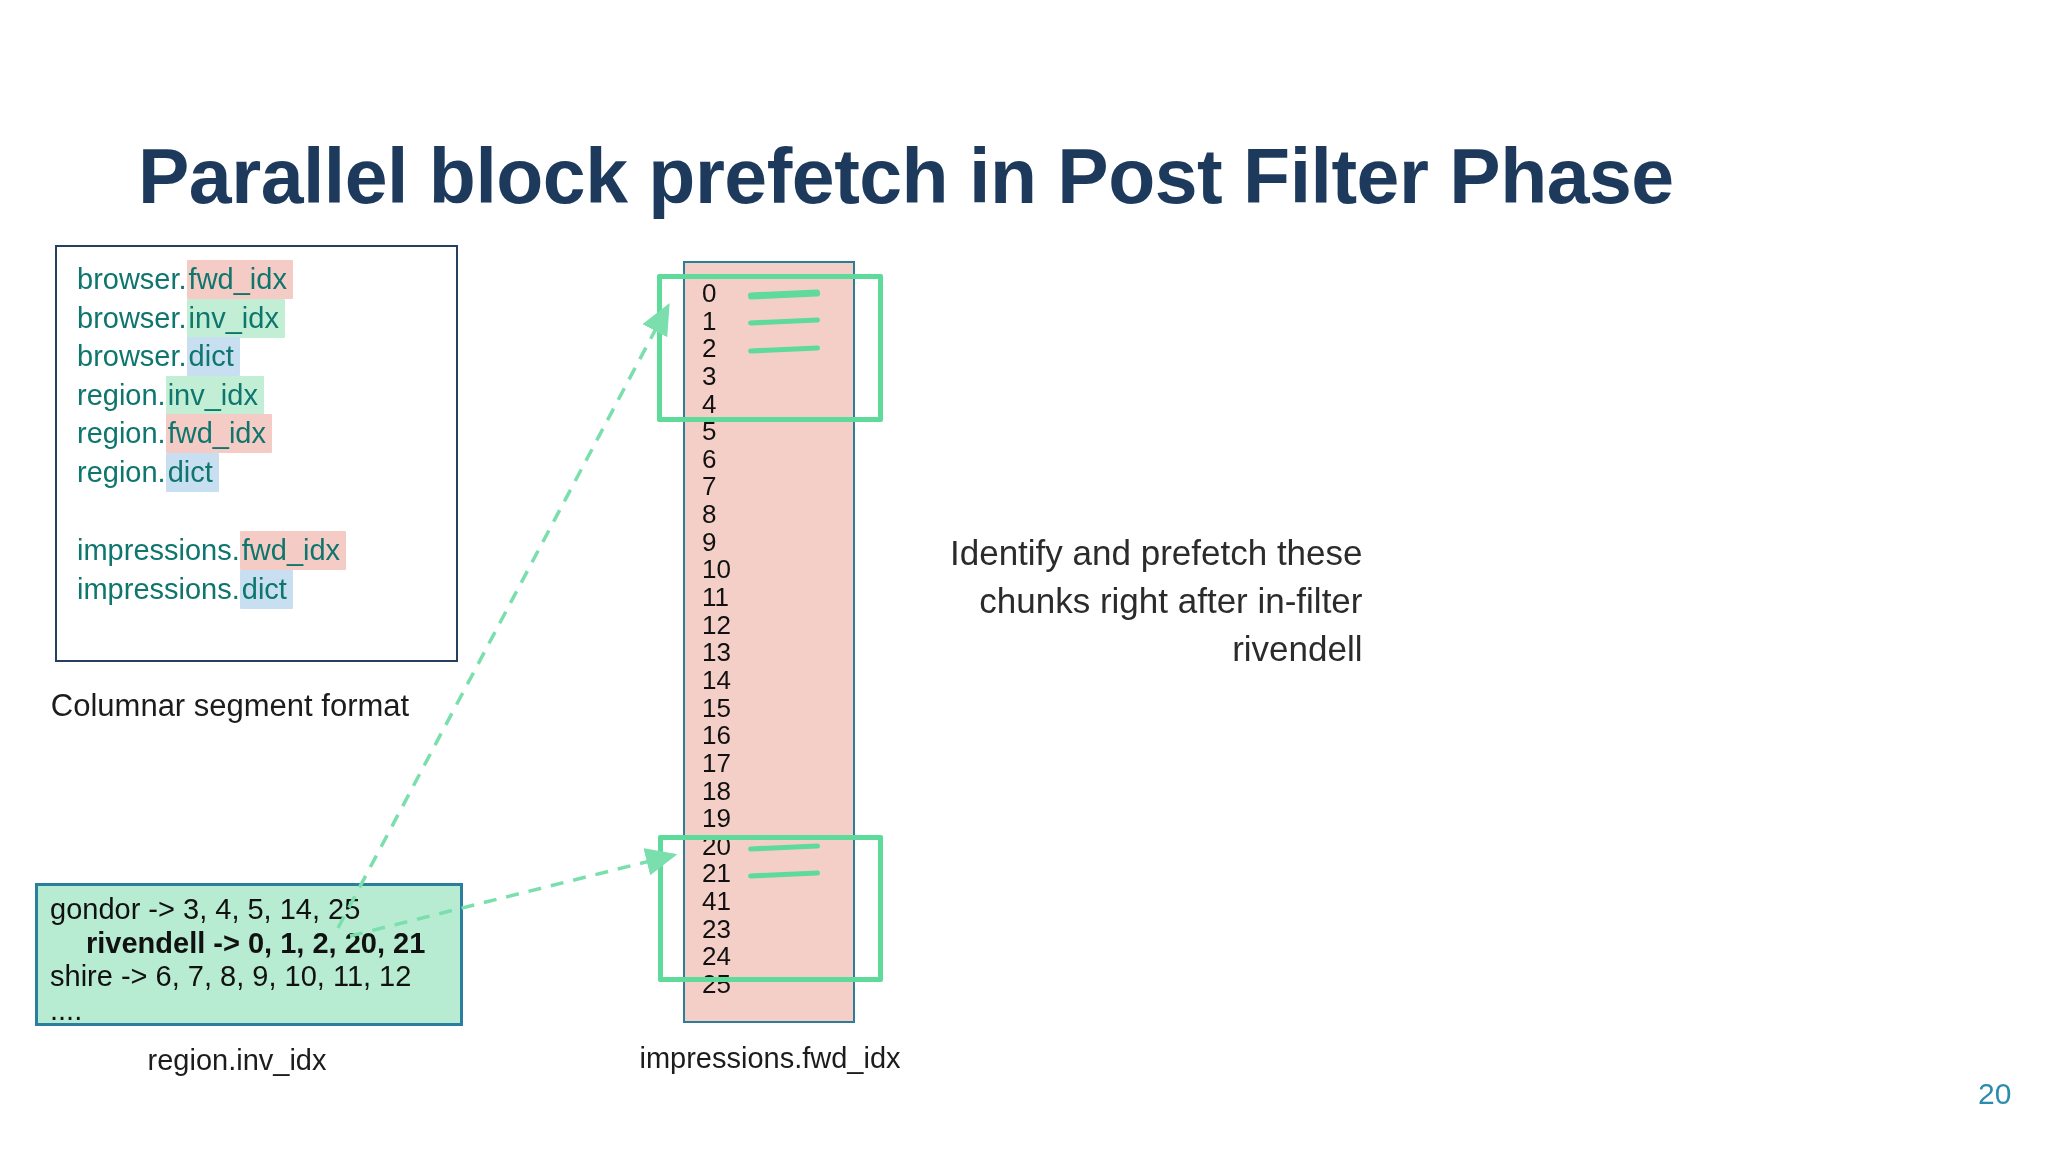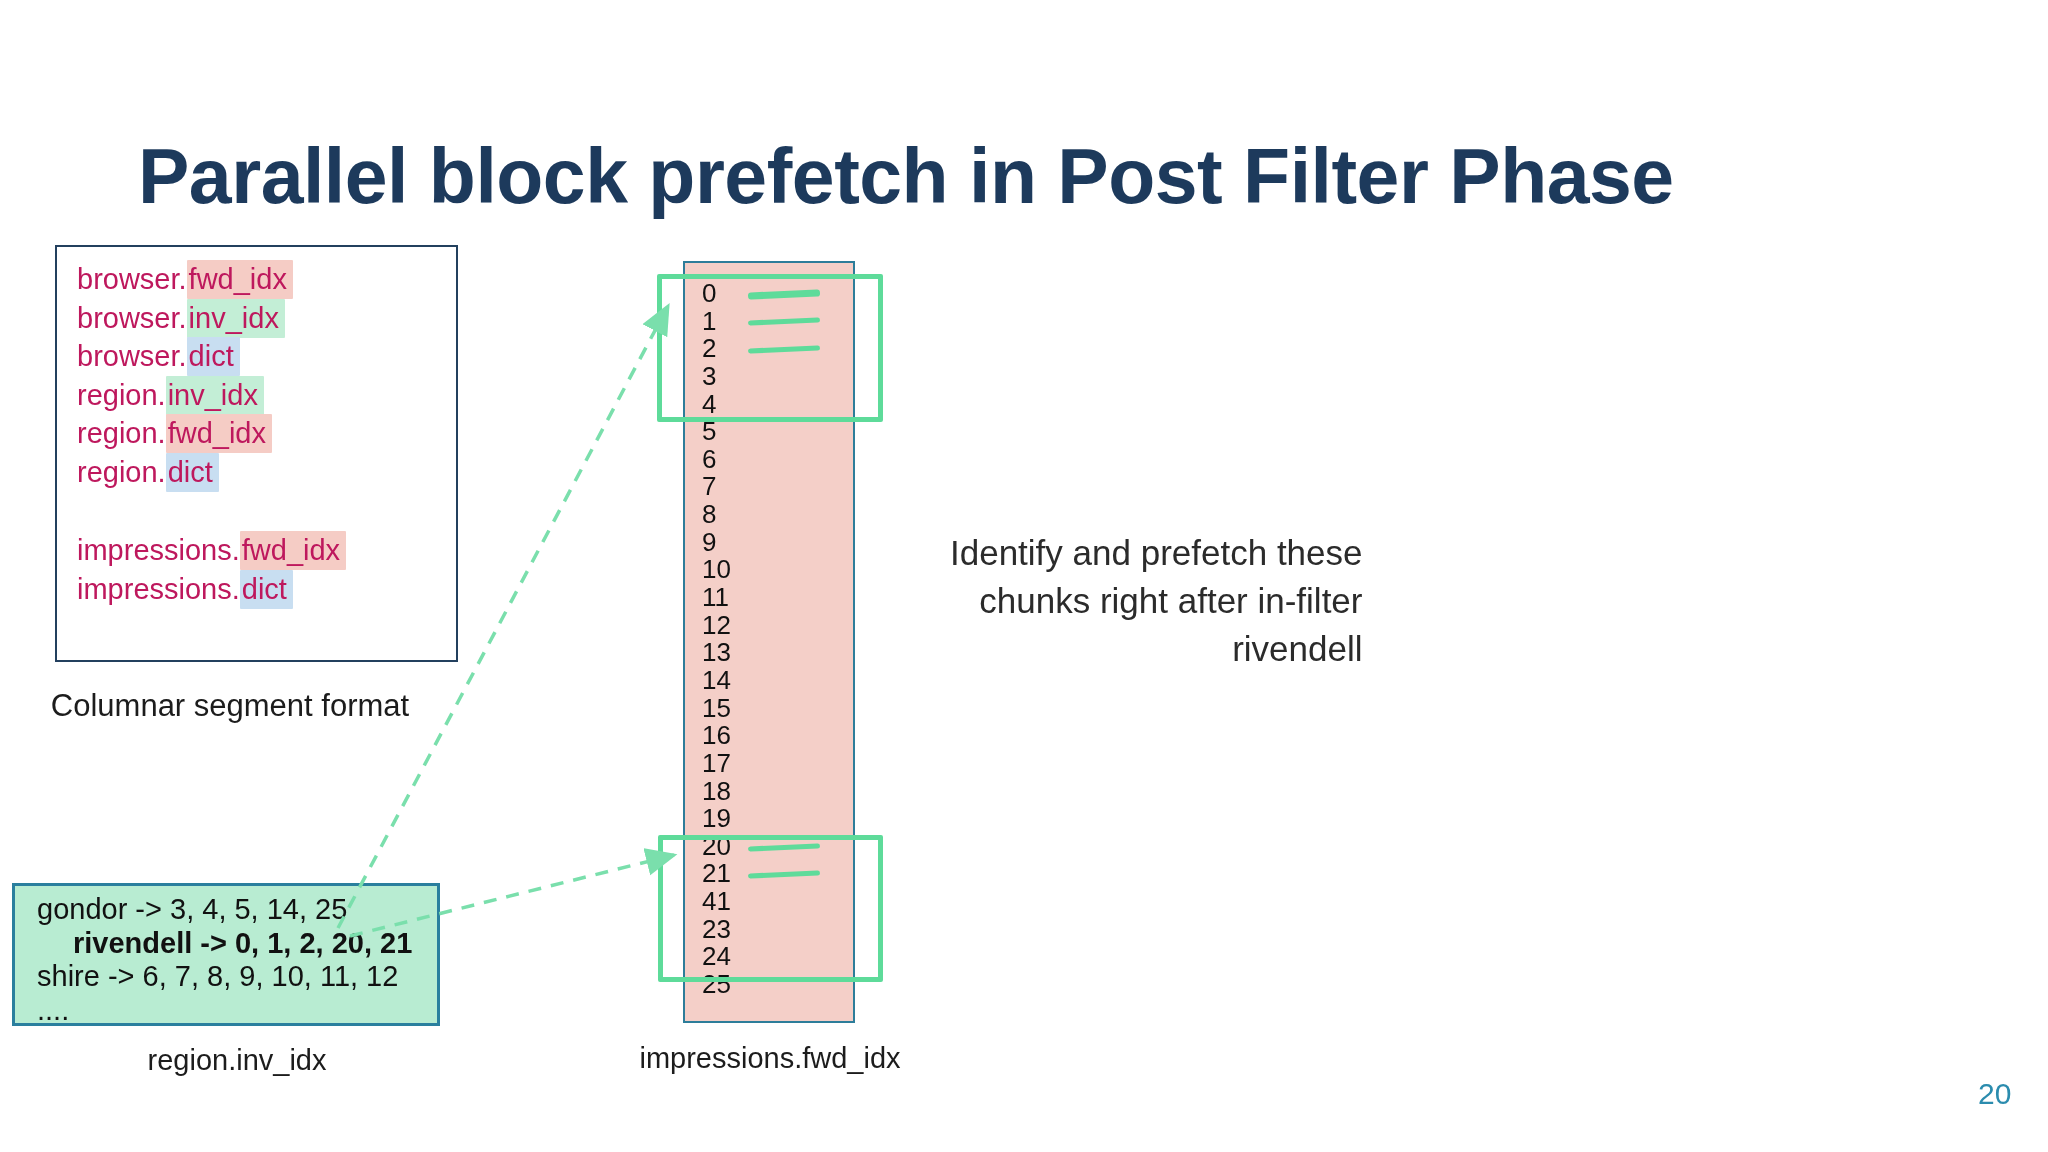--- a/index.html
+++ b/index.html
@@ -12,37 +12,37 @@
     font-size:77px; font-weight:bold; letter-spacing:-0.5px;
     color:#1d3a5c; white-space:nowrap;
   }
 
   
   .segment-box {
     position:absolute; left:55px; top:245px; width:403px; height:417px;
     border:2.5px solid #23405e; box-sizing:border-box; background:#ffffff;
     padding-top:13px;
   }
-  .seg-row { height:38.5px; line-height:38.5px; font-size:29px; color:#be185d;
+  .seg-row { height:38.5px; line-height:38.5px; font-size:29px; color:#0f766e;
     padding-left:20px; white-space:nowrap; }
   .seg-row.blank { height:40px; }
   .hl { padding:3px 6px 4px 2px; border-radius:1px; }
   .hl-pink  { background:#f5ccc5; }
   .hl-green { background:#c3eed6; }
   .hl-blue  { background:#c8def1; }
   .segment-caption {
     position:absolute; left:230px; top:688px; transform:translateX(-50%);
     font-size:31px; color:#1c1c1c; white-space:nowrap;
   }
 
   
   .inv-box {
-    position:absolute; left:12px; top:883px; width:428px; height:143px;
+    position:absolute; left:35px; top:883px; width:428px; height:143px;
     background:#b8ecd2; border:3px solid #2a7f9e; box-sizing:border-box;
-    padding:7px 0 0 22px; overflow:hidden;
+    padding:7px 0 0 12px; overflow:hidden;
   }
   .inv-row { font-size:29px; line-height:33.5px; color:#111; white-space:nowrap; }
   .inv-row.bold { font-weight:bold;margin-left:36px; }
   .inv-caption {
     position:absolute; left:237px; top:1044px; transform:translateX(-50%);
     font-size:29px; color:#1c1c1c; white-space:nowrap;
   }
 
   
   .fwd-column {

